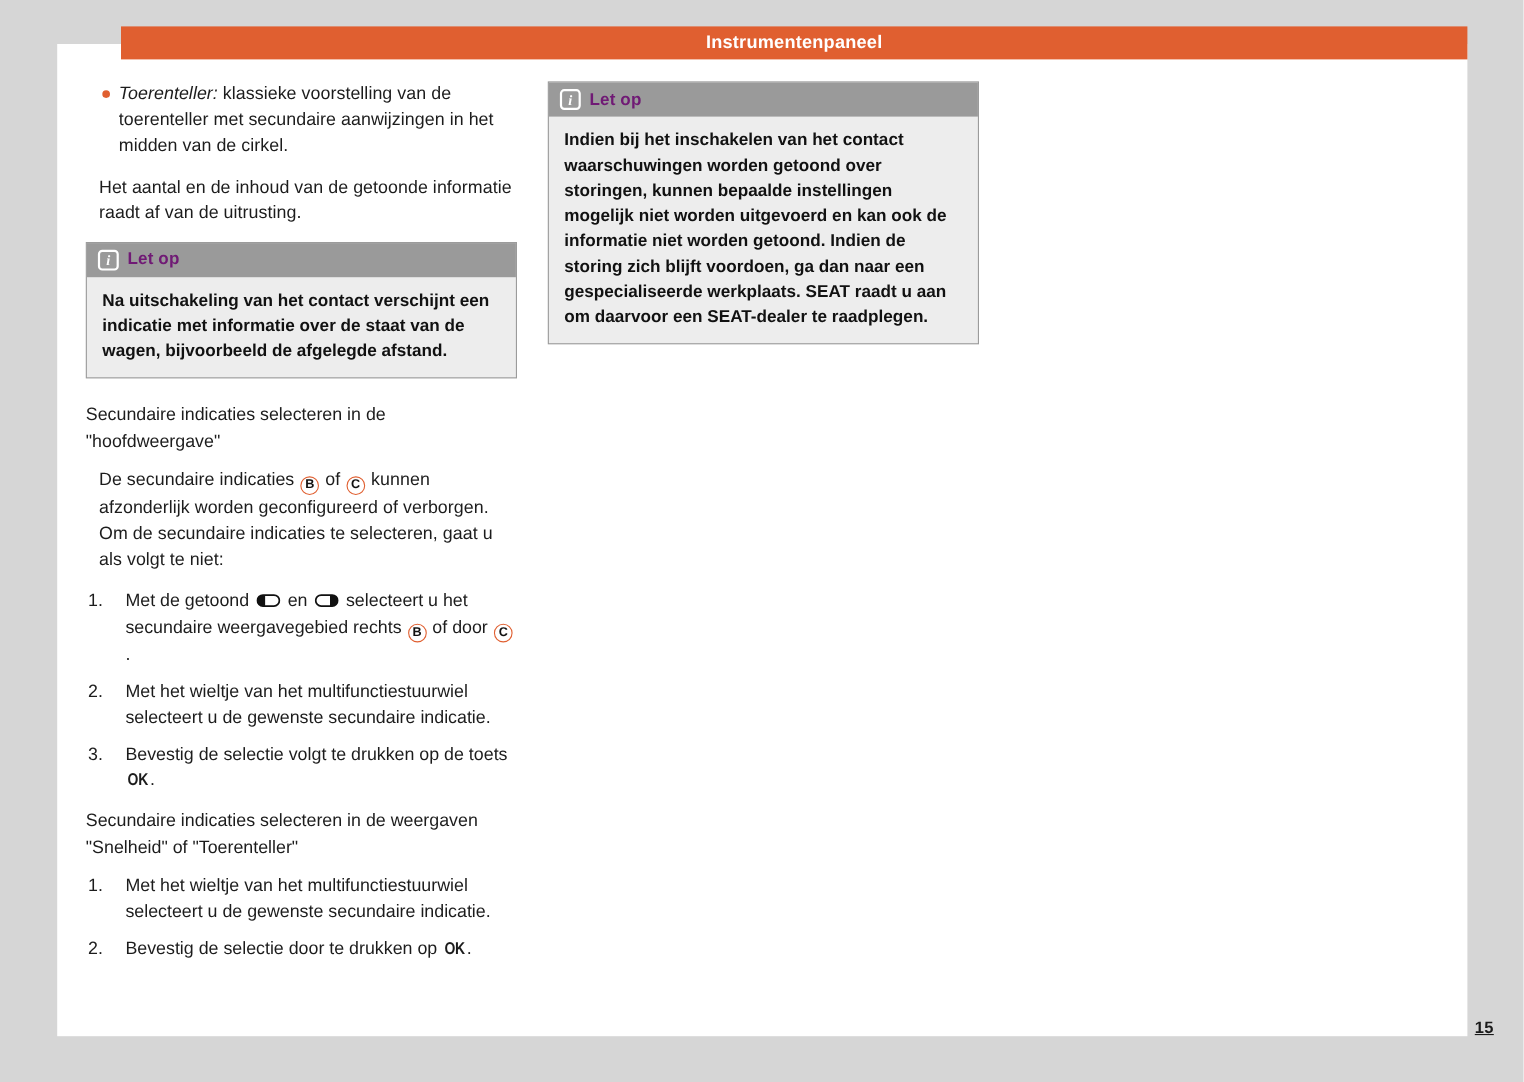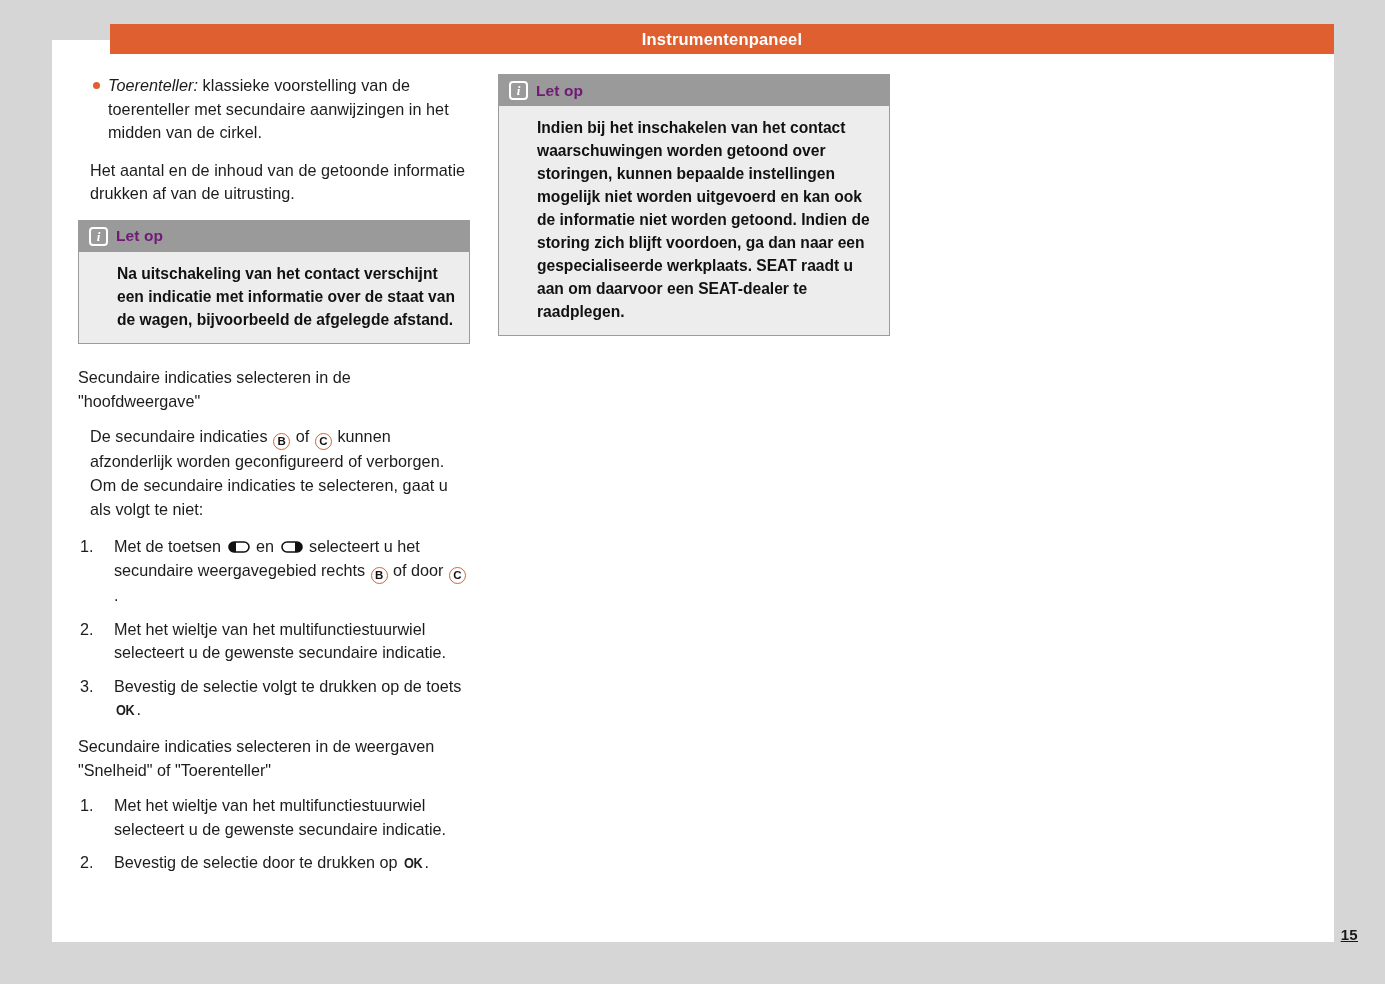--- a/index.html
+++ b/index.html
@@ -133,21 +133,20 @@
     font-size: 15.5px;
     font-weight: bold;
     letter-spacing: 0.1px;
   }
   .note-body {
     padding: 10px 14px 12px 14px;
     font-size: 15.6px;
     line-height: 23px;
     font-weight: bold;
     color: #111111;
-    margin-left: 24px;
   }
 
   
   .olist { margin: 0 0 13px 0; padding: 0; list-style: none; }
   .olist li {
     position: relative;
     padding-left: 36px;
     font-size: 16.2px;
     line-height: 23.6px;
     color: #1c1c1c;
@@ -209,39 +208,39 @@
 </div>
 
 <div class="page-number">15</div>
 
 <div class="col col-left">
 
   <p class="para bullet-para">
     <span class="bullet-dot"></span><span class="it">Toerenteller:</span><span> klassieke voorstelling van de toerenteller met secundaire aanwijzingen in het midden van de cirkel.</span>
   </p>
 
-  <p class="para">Het aantal en de inhoud van de getoonde informatie drukken af van de uitrusting.</p>
+  <p class="para">Het aantal en de inhoud van de getoonde informatie raadt af van de uitrusting.</p>
 
   <div class="note-box">
     <div class="note-head">
       <span class="note-icon">i</span>
       <span class="note-title">Let op</span>
     </div>
     <div class="note-body">Na uitschakeling van het contact verschijnt een indicatie met informatie over de staat van de wagen, bijvoorbeeld de afgelegde afstand.</div>
   </div>
 
   <p class="subhead">Secundaire indicaties selecteren in de "hoofdweergave"</p>
 
   <p class="para">
     <span>De secundaire indicaties </span><span class="circ">B</span><span> of </span><span class="circ">C</span><span> kunnen afzonderlijk worden geconfigureerd of verborgen. Om de secundaire indicaties te selecteren, gaat u als volgt te niet:</span>
   </p>
 
   <ol class="olist">
     <li>
-      <span class="num">1.</span><span>Met de toetsen </span><span class="btnglyph"><svg viewBox="0 0 22 12" width="22" height="12">
+      <span class="num">1.</span><span>Met de getoond </span><span class="btnglyph"><svg viewBox="0 0 22 12" width="22" height="12">
             <rect x="1" y="1" width="20" height="10" rx="5" ry="5" fill="none" stroke="#111" stroke-width="1.6"></rect>
             <path d="M1 6 a5 5 0 0 1 5 -5 h2 v10 h-2 a5 5 0 0 1 -5 -5 z" fill="#111"></path>
           </svg></span><span> en </span><span class="btnglyph"><svg viewBox="0 0 22 12" width="22" height="12">
             <rect x="1" y="1" width="20" height="10" rx="5" ry="5" fill="none" stroke="#111" stroke-width="1.6"></rect>
             <path d="M21 6 a5 5 0 0 0 -5 -5 h-2 v10 h2 a5 5 0 0 0 5 -5 z" fill="#111"></path>
           </svg></span><span> selecteert u het secundaire weergavegebied rechts </span><span class="circ">B</span><span> of door </span><span class="circ">C</span><span>.</span>
     </li>
     <li>
       <span class="num">2.</span><span>Met het wieltje van het multifunctiestuurwiel selecteert u de gewenste secundaire indicatie.</span>
     </li>

